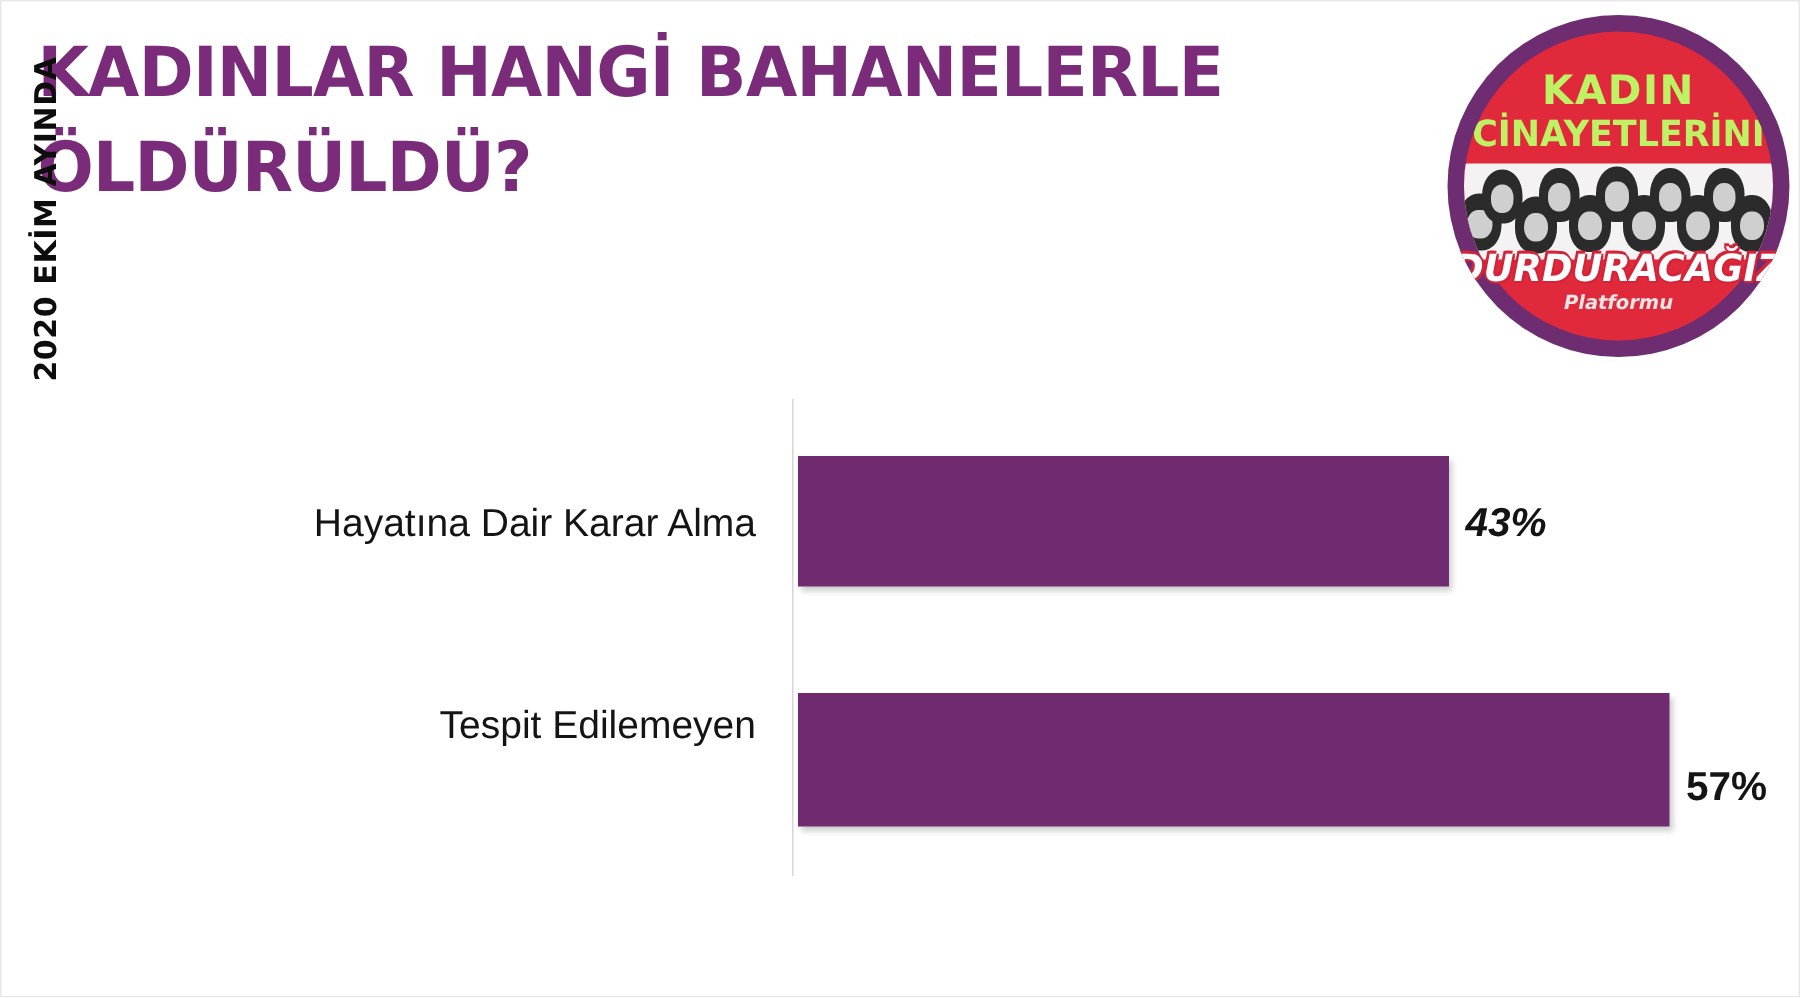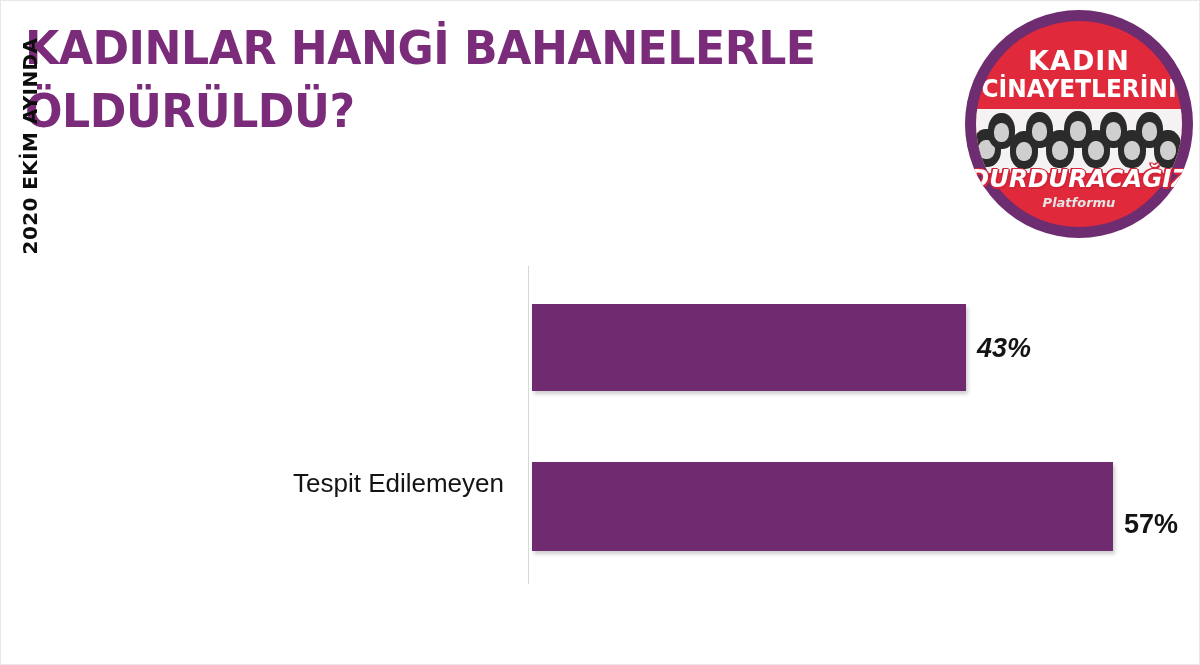--- a/index.html
+++ b/index.html
@@ -58,21 +58,21 @@
     border-radius: 50%;
     background: #e02a3c;
     overflow: hidden;
   }
   .logo-top-text {
     position: absolute;
     left: 0;
     top: 26px;
     width: 206px;
     text-align: center;
-    color: #ffffff;
+    color: #bef264;
     font-family: "DejaVu Sans", sans-serif;
     font-weight: bold;
     line-height: 1.0;
     z-index: 4;
   }
   .logo-top-text .l1 {
     display: block;
     font-size: 27px;
     letter-spacing: 1px;
     transform: scaleX(1.0);
@@ -244,20 +244,21 @@
       <span class="b1">DURDURACAĞIZ</span>
       <span class="b2">Platformu</span>
     </div>
   </div>
 
   <div class="chart">
 
     <div class="axis-title">2020 EKİM AYINDA</div>
     <div class="y-axis-line"></div>
 
+    <div class="cat-label cat-label-0">Hayatına Dair Karar Alma</div>
     <div class="bar bar-0"></div>
     <div class="bar-value bar-value-0">43%</div>
 
     <div class="cat-label cat-label-1">Tespit Edilemeyen</div>
     <div class="bar bar-1"></div>
     <div class="bar-value bar-value-1">57%</div>
 
   </div>
 </div>
 

